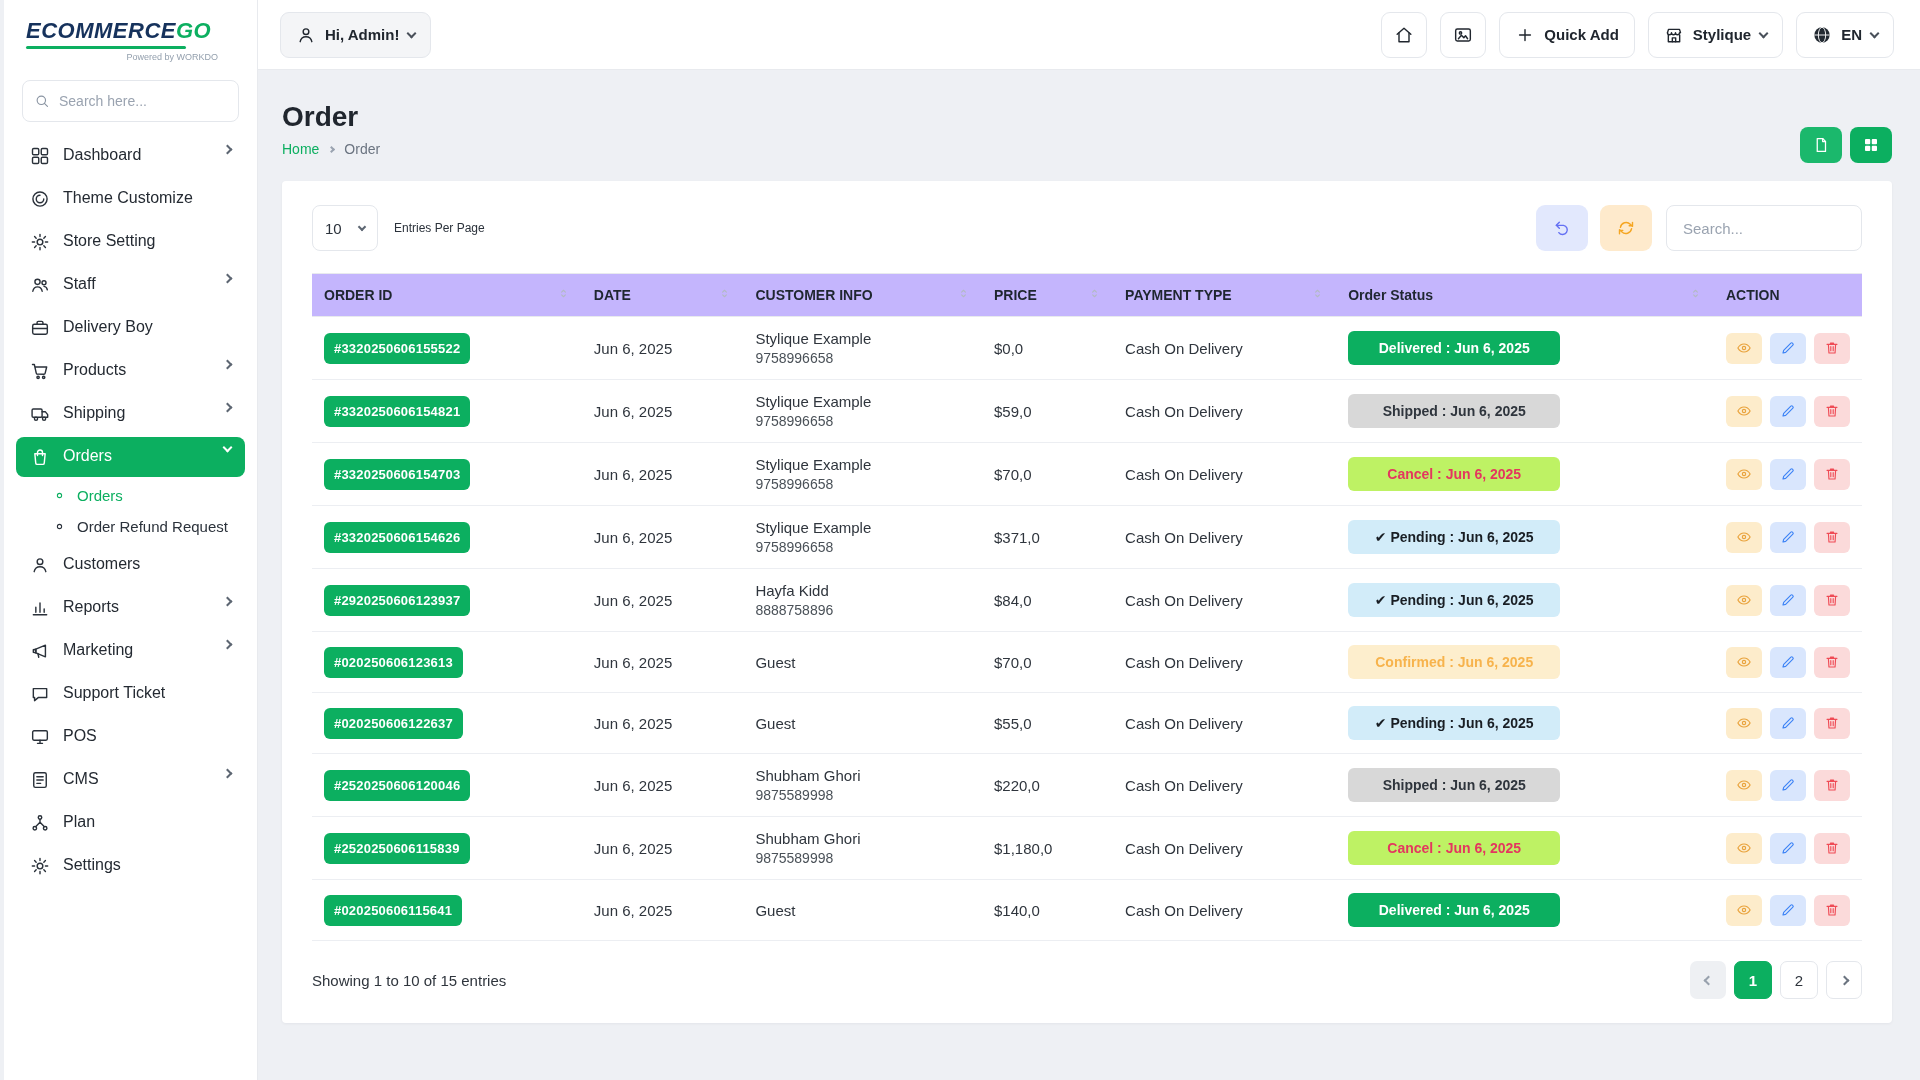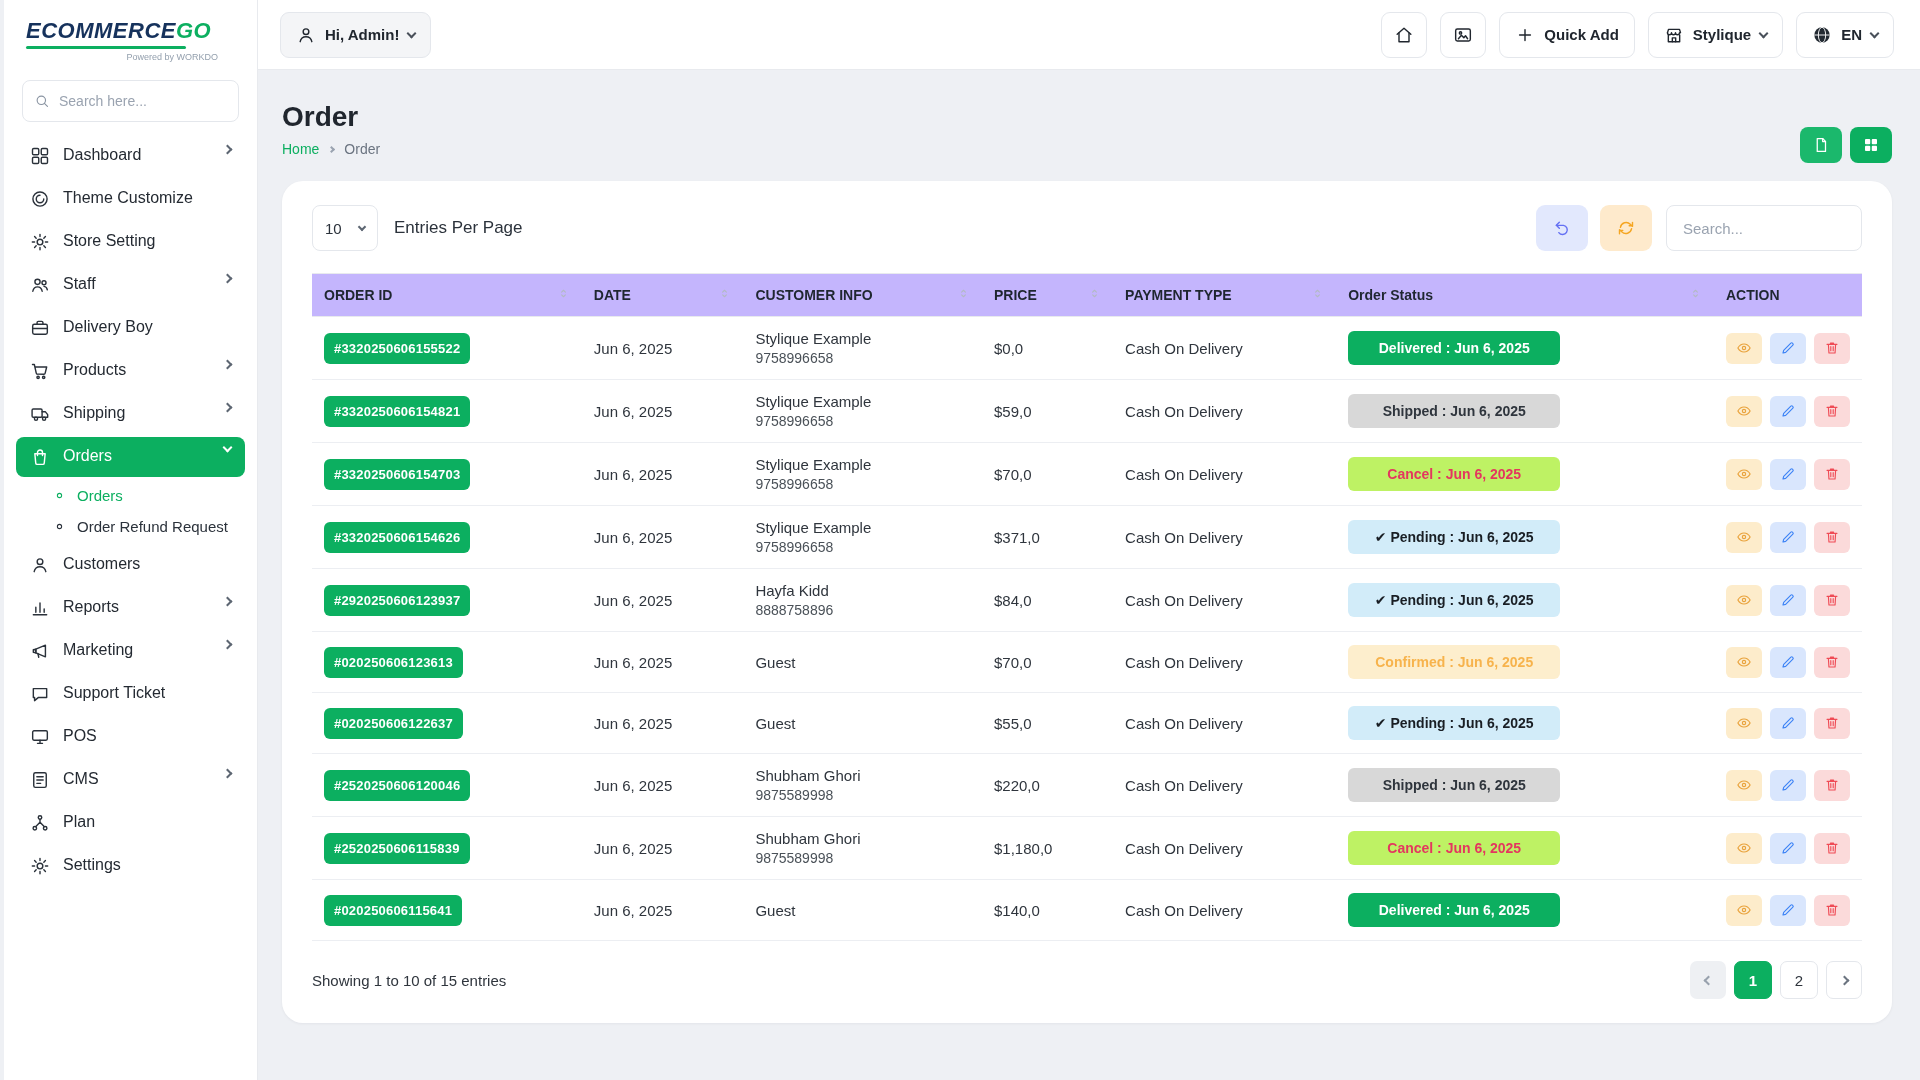--- a/index.html
+++ b/index.html
@@ -54,25 +54,25 @@
   .breadcrumb a{color:#0caf60;text-decoration:none}
   .breadcrumb .chev{width:5px;height:5px;color:#9aa3b0}
   .breadcrumb .current{color:#6b7480}
   .head-actions{display:flex;gap:8px;margin-top:26px}
   .head-btn{width:42px;height:36px;border-radius:8px;display:inline-flex;align-items:center;justify-content:center;color:#fff}
   .head-btn svg{width:18px;height:18px}
   .head-btn.export{background:#1bb86c}
   .head-btn.grid{background:#0caf60}
 
   
-  .card{background:#fff;border-radius:21px;margin:18px 0 24px;padding:24px 30px 24px;box-shadow:0 1px 3px rgba(16,24,40,.05)}
+  .card{background:#fff;border-radius:4px;margin:18px 0 24px;padding:24px 30px 24px;box-shadow:0 1px 3px rgba(16,24,40,.05)}
   .card-controls{display:flex;align-items:center;margin-bottom:22px}
   .select{display:inline-flex;align-items:center;justify-content:space-between;width:66px;height:46px;border:1px solid #e4e7ec;border-radius:8px;padding:0 12px;font-size:15px;color:#2b323b}
   .select .chev{width:6px;height:6px;color:#5d6672}
-  .entries-label{margin-left:16px;font-size:17px;color:#2b323b}
+  .entries-label{margin-left:16px;font-size:12px;color:#2b323b}
   .ctl{width:52px;height:46px;border-radius:9px;display:inline-flex;align-items:center;justify-content:center}
   .ctl svg{width:20px;height:20px}
   .ctl.undo{background:#e2e8fd;color:#6470f3;margin-left:auto}
   .ctl.refresh{background:#feeacc;color:#f5a623;margin-left:12px}
   .table-search{width:196px;height:46px;border:1px solid #e4e7ec;border-radius:8px;padding:0 16px;font-size:15px;margin-left:14px;color:#3a4250}
   .table-search::placeholder{color:#9aa3b0}
 
   table{width:100%;border-collapse:collapse}
   thead th{background:#c4b5fd;border-top:1px solid #e8eaee;border-bottom:1px solid #e8eaee;padding:13px 12px;font-size:14px;font-weight:700;color:#1f2630;text-align:left}
   thead th .th-inner{display:flex;align-items:center;justify-content:space-between;gap:6px}

